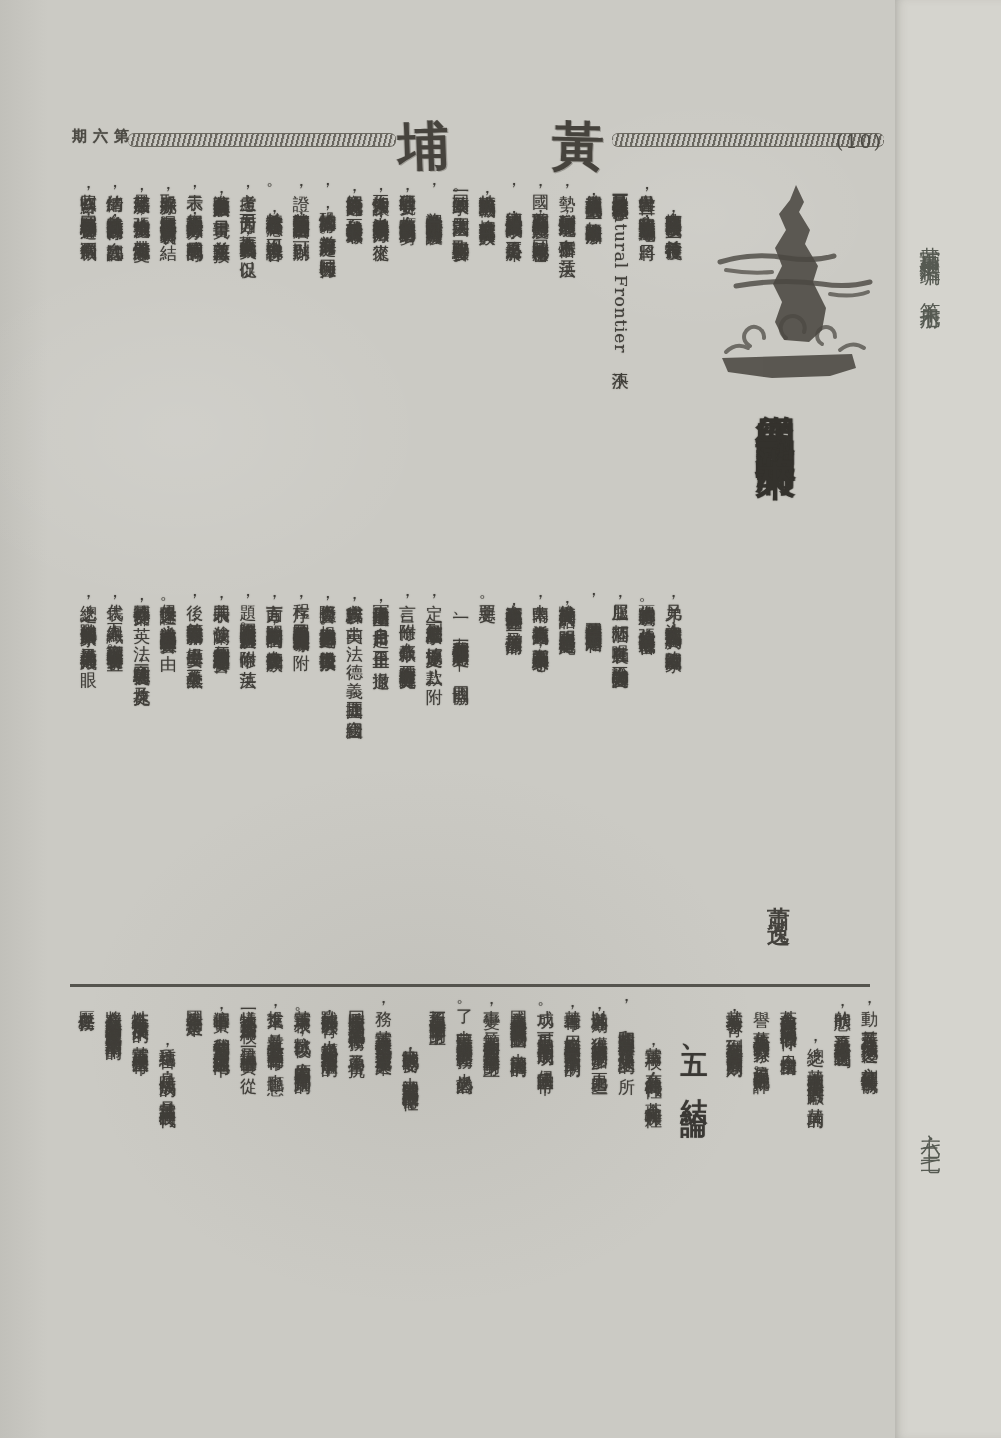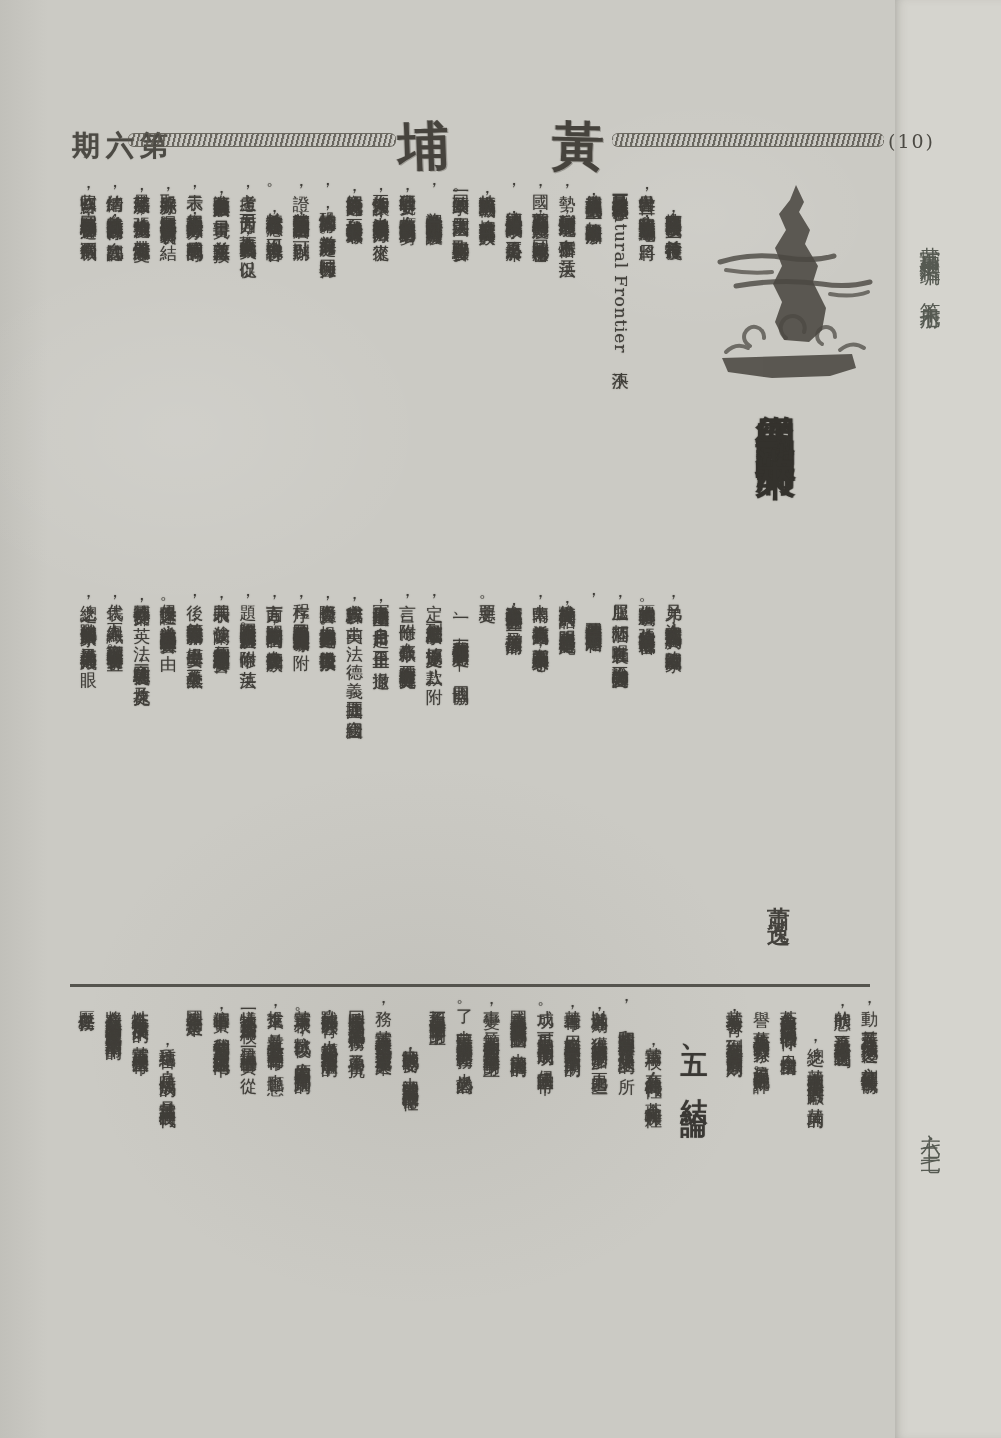--- a/index.html
+++ b/index.html
@@ -13,39 +13,39 @@
       linear-gradient(90deg, #c1c0ba 0, #cbcac4 48px),
       #cbcac4;
   }
   .margin-strip {
     position:absolute; right:0; top:0; width:106px; height:100%;
     background:#d5d4ce;
     box-shadow: inset 7px 0 12px -7px rgba(95,93,86,.45);
   }
   
   .issue {
-    position:absolute; left:72px; top:127px; font-size:28px; letter-spacing:6px;
+    position:absolute; left:72px; top:127px; font-size:15px; letter-spacing:6px;
     color:#4c4a44; font-weight:bold; text-shadow:0 0 1px rgba(70,68,62,.6);
   }
   .rule {
     position:absolute; top:133px; height:12px;
     border-top:1.5px solid #5a574f; border-bottom:1.5px solid #5a574f;
     background:repeating-linear-gradient(104deg,#5b5850 0 2px, rgba(91,88,80,.15) 2px 3px, transparent 3px 5px);
     border-radius:6px; opacity:.85;
   }
   .rule-left  { left:128px; width:268px; }
   .rule-right { left:612px; width:272px; }
   .masthead-char {
     position:absolute; top:112px; font-size:52px; font-weight:bold;
     color:#46433d; font-family:"DejaVu Serif", serif;
     text-shadow:1px 1px 0 rgba(70,67,60,.35), -1px 0 0 rgba(70,67,60,.25);
   }
   .mh-pu { left:398px; transform:rotate(-2deg); }
   .mh-huang { left:552px; transform:rotate(1.5deg); }
-  .pagenum { position:absolute; left:888px; top:130px; font-size:19px; color:#4c4a44; letter-spacing:2px;text-align:center; }
+  .pagenum { position:absolute; left:836px; top:130px; font-size:19px; color:#4c4a44; letter-spacing:2px;text-align:center; }
 
   
   .vtext { writing-mode:vertical-rl; text-orientation:mixed; }
   .margin-series {
     position:absolute; left:916px; top:230px; height:320px;
     font-size:21px; letter-spacing:2.5px; color:#565a52;
     font-family:"DejaVu Sans", sans-serif;
   }
   .margin-series .volume { margin-top:26px; }
   .margin-pageref {

